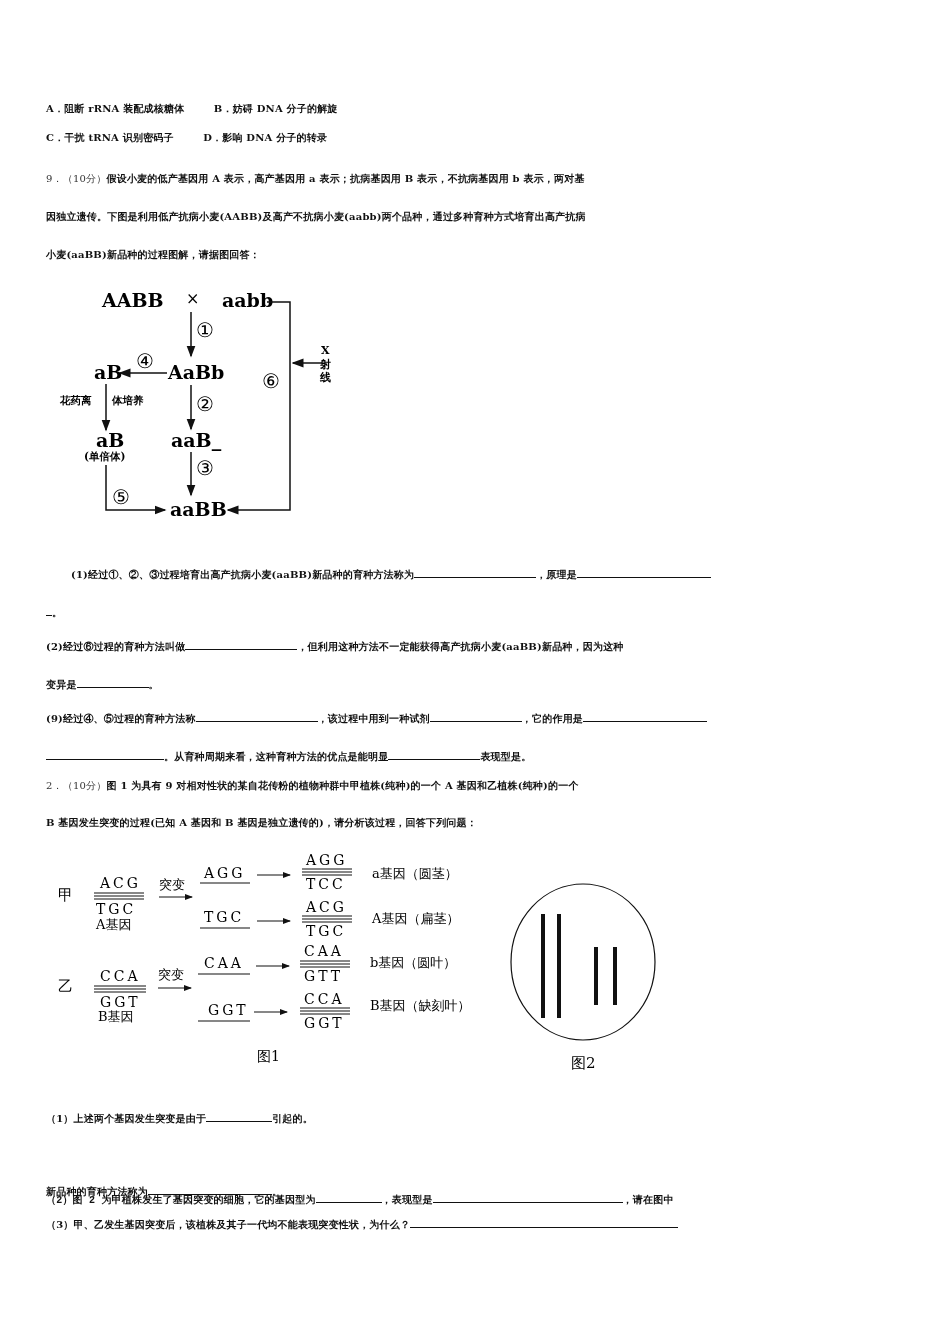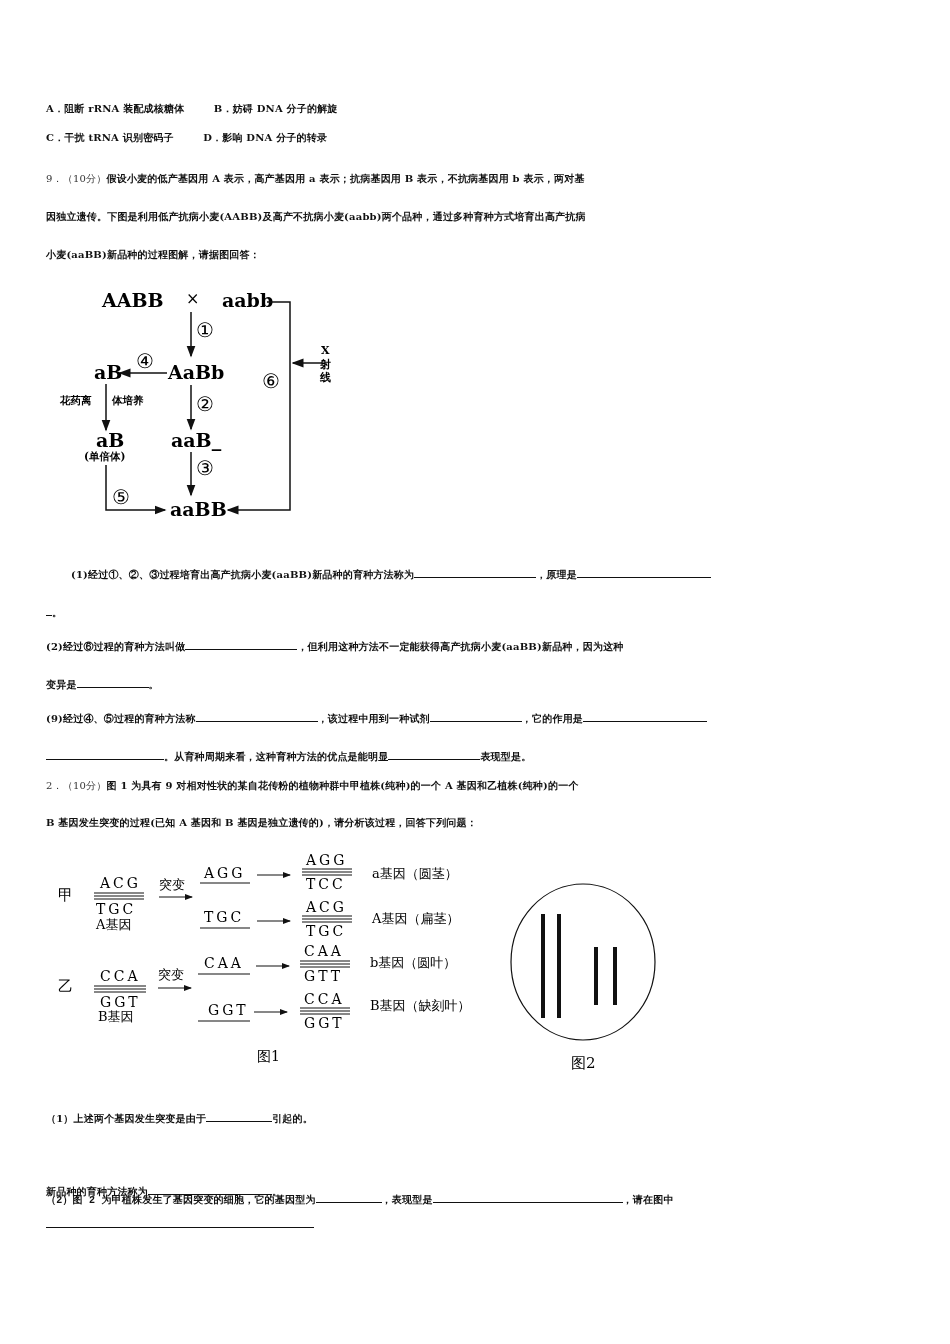--- a/index.html
+++ b/index.html
@@ -184,14 +184,14 @@
 <div class="line" style="top:1107px;">
   <span>（1）上述两个基因发生突变是由于</span><span class="blank" style="width:66px"></span><span>引起的。</span>
 </div>
 <div class="line" style="top:1188px;font-family:Liberation Mono, monospace;">
   <span>（2）图 2 为甲植株发生了基因突变的细胞，它的基因型为</span><span class="blank" style="width:66px"></span><span>，表现型是</span><span class="blank" style="width:190px"></span><span>，请在图中</span>
 </div>
 <div class="line" style="top:1180px;">
   <span>新品种的育种方法称为</span><span class="blank" style="width:124px"></span><span>。</span>
 </div>
 <div class="line" style="top:1213px;">
-  <span class="blank" style="width:268px"></span>
+  <span>（3）甲、乙发生基因突变后，该植株及其子一代均不能表现突变性状，为什么？</span><span class="blank" style="width:268px"></span>
 </div>
 
 </body></html>

